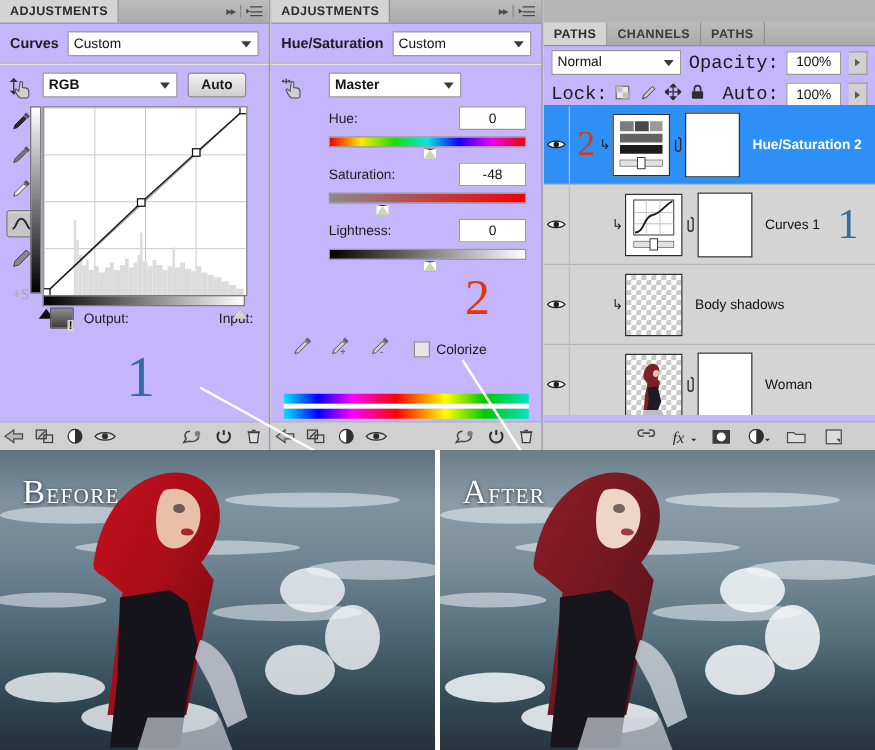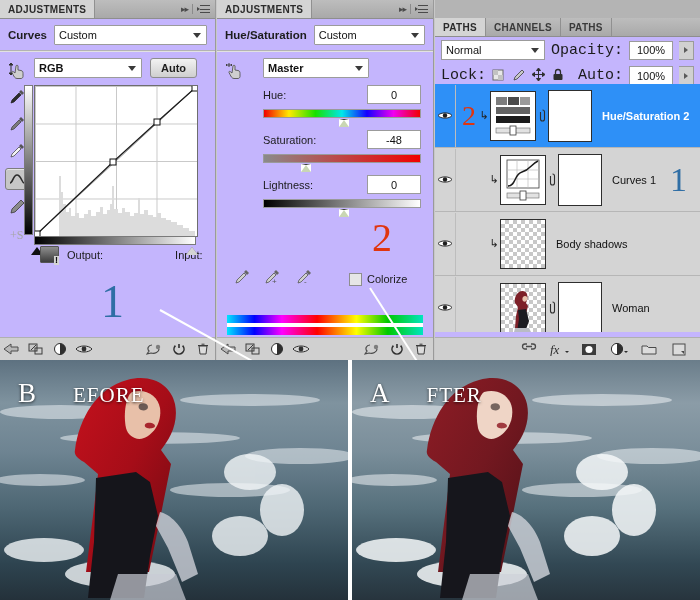--- a/index.html
+++ b/index.html
@@ -141,21 +141,21 @@
   
   .bignum{position:absolute;font-family:"Liberation Serif",serif;pointer-events:none;}
   .num-blue{color:#2f6ea5;}
   .num-red{color:#e0350f;}
 
   
   .photos{position:absolute;left:0;top:360px;width:700px;height:240px;display:flex;gap:4px;background:#fff;}
   .photo{position:relative;width:348px;height:240px;overflow:hidden;background:#2f4350;}
   .plabel{position:absolute;left:18px;top:18px;font-family:"Liberation Serif",serif;font-size:27px;
     color:#fff;letter-spacing:1px;text-shadow:0 1px 3px rgba(0,0,0,.75);}
-  .plabel .small{font-size:21px;margin-left:36px;}
+  .plabel .small{font-size:17px;}
 </style>
 </head>
 <body>
 
 <div class="app">
 
   <div class="panel" style="left:0;top:0;width:216px;height:360px;border-right:1px solid #9a9a9a;">
 
     <div class="tabbar">
       <div class="tab active">
@@ -440,21 +440,21 @@
             <text x="9" y="16" font-size="8" fill="#555">+</text>
           </svg>
       </span>
       <span>
         <svg width="20" height="18" viewBox="0 0 20 18">
             <path d="M13 2l3 3-2 2-3-3z" fill="#666"></path>
             <path d="M11 5l2 2-7 7-3 1 1-3z" fill="#cfcfcf" stroke="#555" stroke-width=".8"></path>
             <text x="9" y="16" font-size="8" fill="#555">-</text>
           </svg>
       </span>
-      <span style="display:flex;align-items:center;gap:5px;margin-left:22px;">
+      <span style="display:flex;align-items:center;gap:5px;margin-left:4px;">
         <span class="chk"></span>
         <span class="lab" style="font-size:11px;color:#1b1b1b;">Colorize</span>
       </span>
     </div>
 
     <div class="colorbars" style="position:absolute;left:0;top:305px;width:100%;box-sizing:border-box;">
       <div class="cbar cbar1"></div>
       <div class="cbarmid"></div>
       <div class="cbar cbar2"></div>
     </div>
@@ -663,21 +663,21 @@
         <span class="linkicon">
           <svg width="9" height="14" viewBox="0 0 9 14">
               <path d="M4.5 1a2 2 0 0 1 2 2v7a2 2 0 0 1-4 0V3" fill="none" stroke="#2e2e2e" stroke-width="1.1"></path>
             </svg>
         </span>
         <span class="maskthumb"></span>
         <span class="lname" style="">Woman</span>
       </div>
     </div>
 
-    <div class="btmstrip" style="justify-content:flex-end;gap:6px;padding-right:9px;background:#cfcfcf;">
+    <div class="btmstrip" style="justify-content:flex-end;gap:6px;padding-right:21px;background:#cfcfcf;">
       <span class="bicon">
         <svg width="18" height="12" viewBox="0 0 18 12">
             <path d="M7 6H5a2.5 2.5 0 0 1 0-5h2M11 6h2a2.5 2.5 0 0 0 0-5h-2M6 3.5h6" stroke="#4a4a4a" stroke-width="1.3" fill="none"></path>
           </svg>
       </span>
       <span class="bicon">
         <svg width="20" height="14" viewBox="0 0 20 14">
             <text x="1" y="12" font-size="13" font-style="italic" font-family="serif" fill="#2e2e2e">fx</text>
             <path d="M16 9l2 2 2-2" fill="#2e2e2e"></path>
           </svg>

